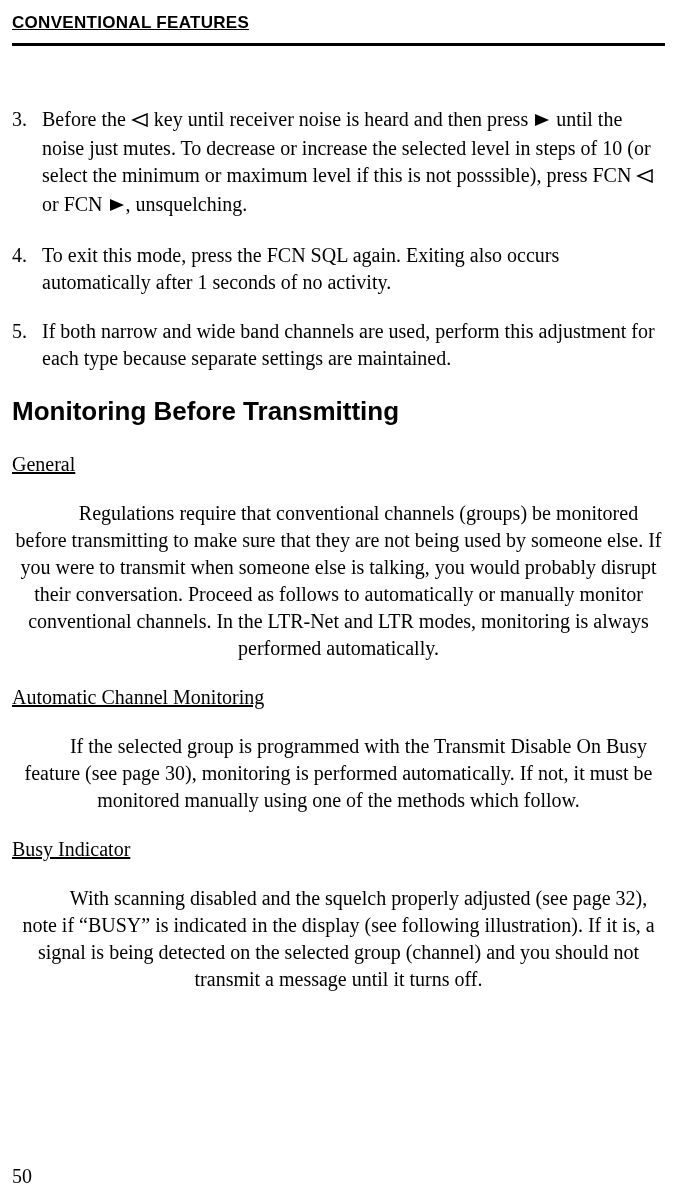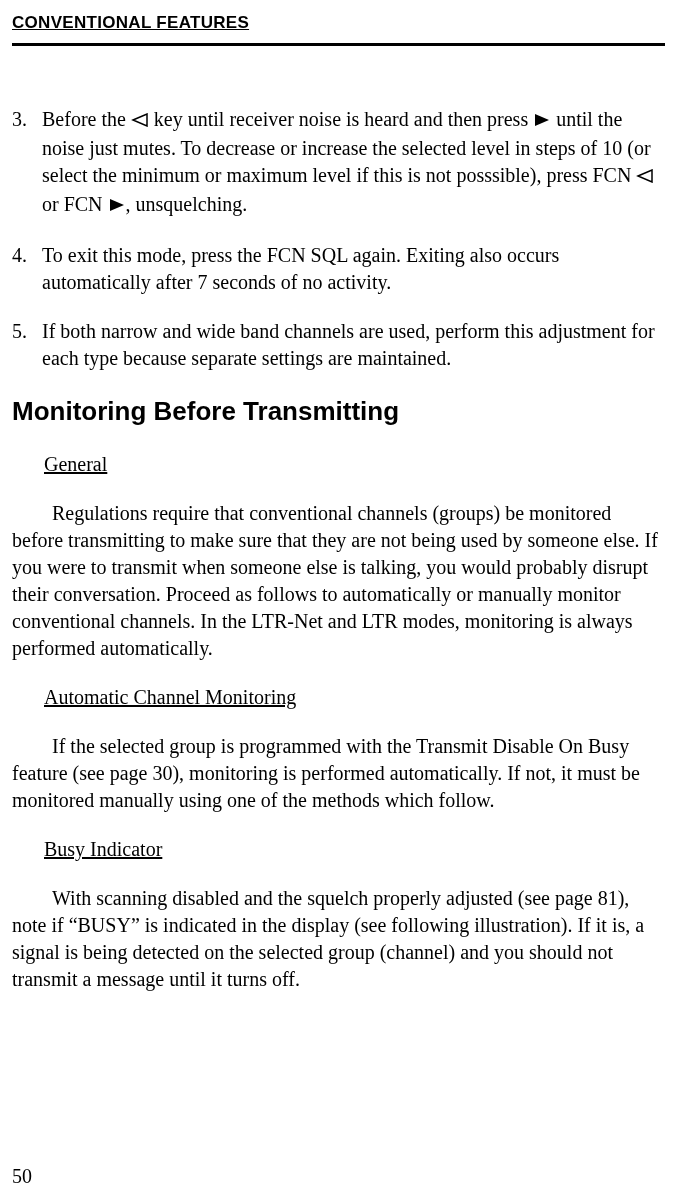--- a/index.html
+++ b/index.html
@@ -53,25 +53,25 @@
     }
     .section-title {
       font-family: Arial, Helvetica, sans-serif;
       font-weight: bold;
       font-size: 26px;
       margin-bottom: 22px;
     }
     .subheading {
       text-decoration: underline;
       margin-bottom: 22px;
-      margin-left: 32px;
     }
     .para {
       margin-bottom: 22px;
       text-indent: 40px;
+      text-align: center;
     }
     .page-num {
       position: absolute;
       bottom: 2px;
       left: 12px;
       font-size: 20px;
     }
   </style>
 </head>
 <body>
@@ -89,32 +89,32 @@
         </svg></span><span> until the noise just mutes. To decrease or increase the selected level in steps of 10 (or select the minimum or maximum level if this is not posssible), press FCN </span><span class="inline-icon"><svg width="18" height="14" viewBox="0 0 18 14">
           <polygon points="2,7 16,1 16,13" fill="none" stroke="#000" stroke-width="1.5"></polygon>
         </svg></span><span> or FCN </span><span class="inline-icon"><svg width="18" height="14" viewBox="0 0 18 14">
           <polygon points="16,7 2,1 2,13" fill="#000"></polygon>
         </svg></span><span>, unsquelching.</span>
   </div>
 </div>
 
 <div class="list-item">
   <div class="list-num">4.</div>
-  <div class="list-body">To exit this mode, press the FCN SQL again. Exiting also occurs automatically after 7 seconds of no activity.</div>
+  <div class="list-body">To exit this mode, press the FCN SQL again. Exiting also occurs automatically after 1 seconds of no activity.</div>
 </div>
 
 <div class="list-item">
   <div class="list-num">5.</div>
   <div class="list-body">If both narrow and wide band channels are used, perform this adjustment for each type because separate settings are maintained.</div>
 </div>
 
 <div class="section-title">Monitoring Before Transmitting</div>
 
 <div class="subheading">General</div>
 <div class="para">Regulations require that conventional channels (groups) be monitored before transmitting to make sure that they are not being used by someone else. If you were to transmit when someone else is talking, you would probably disrupt their conversation. Proceed as follows to automatically or manually monitor conventional channels. In the LTR-Net and LTR modes, monitoring is always performed automatically.</div>
 
 <div class="subheading">Automatic Channel Monitoring</div>
 <div class="para">If the selected group is programmed with the Transmit Disable On Busy feature (see page 30), monitoring is performed automatically. If not, it must be monitored manually using one of the methods which follow.</div>
 
 <div class="subheading">Busy Indicator</div>
-<div class="para">With scanning disabled and the squelch properly adjusted (see page 81), note if “BUSY” is indicated in the display (see following illustration). If it is, a signal is being detected on the selected group (channel) and you should not transmit a message until it turns off.</div>
+<div class="para">With scanning disabled and the squelch properly adjusted (see page 32), note if “BUSY” is indicated in the display (see following illustration). If it is, a signal is being detected on the selected group (channel) and you should not transmit a message until it turns off.</div>
 
 <div class="page-num">50</div>
 
 </body></html>

